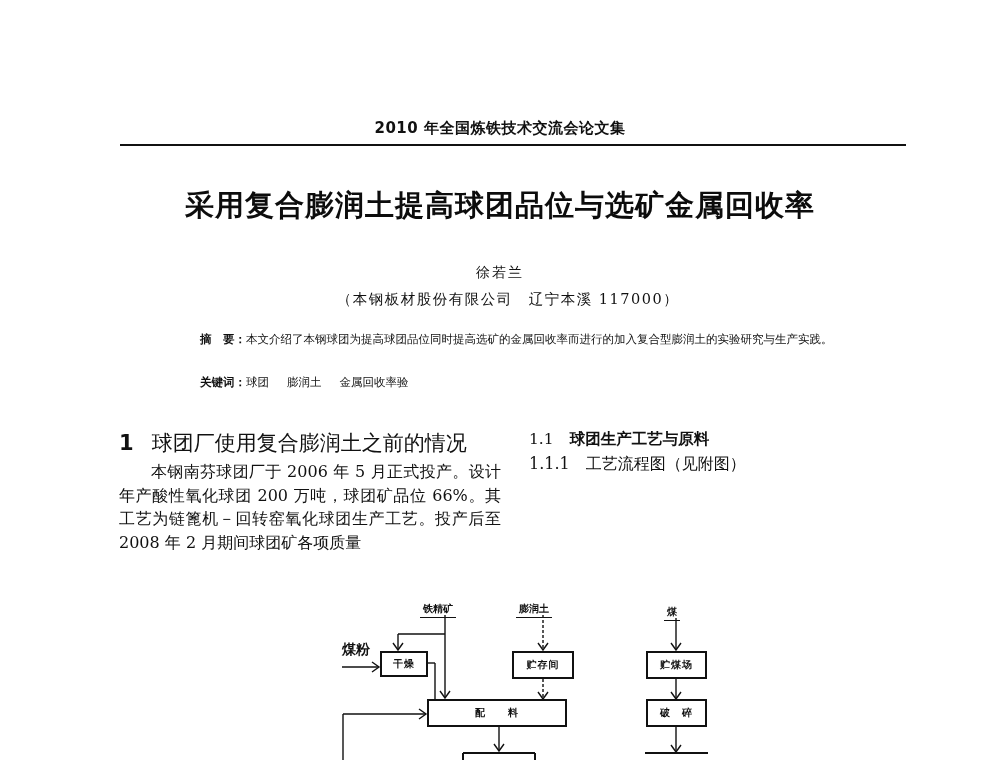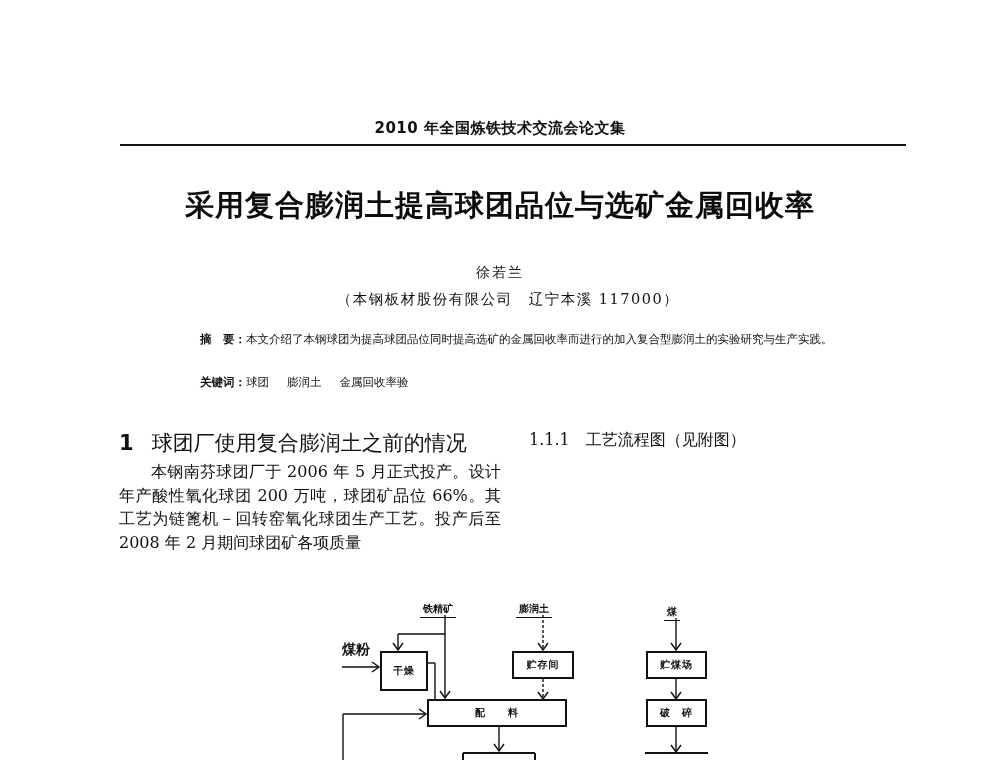--- a/index.html
+++ b/index.html
@@ -66,20 +66,23 @@
 </div>
 
 <div class="abs col col-left">
   <div class="sec-head">
     <span class="num">1</span><span>球团厂使用复合膨润土之前的情况</span>
   </div>
   <p class="para">本钢南芬球团厂于 2006 年 5 月正式投产。设计年产酸性氧化球团 200 万吨，球团矿品位 66%。其工艺为链篦机－回转窑氧化球团生产工艺。投产后至 2008 年 2 月期间球团矿各项质量</p>
 </div>
 
 <div class="abs col col-right">
+  <div class="sub-head">
+    <span class="num">1.1</span><span>球团生产工艺与原料</span>
+  </div>
   <div class="subsub">
     <span class="num">1.1.1</span><span>工艺流程图（见附图）</span>
   </div>
 </div>
 
 <div>
   <svg class="fc-lines" width="1000" height="760">
     <g stroke="#111" stroke-width="1.4" fill="none">
 
       <line x1="445" y1="615" x2="445" y2="698"></line>
@@ -122,18 +125,18 @@
       <line x1="535" y1="753" x2="535" y2="760"></line>
       <line x1="645" y1="753" x2="708" y2="753"></line>
     </g>
   </svg>
 
   <div class="fc-src" style="left:420px; top:602px;">铁精矿</div>
   <div class="fc-src" style="left:516px; top:602px;">膨润土</div>
   <div class="fc-src" style="left:664px; top:605px;">煤</div>
   <div class="fc-label" style="left:342px; top:641px;">煤粉</div>
 
-  <div class="fc-box" style="left:380px; top:651px; width:48px; height:40px;">干燥</div>
+  <div class="fc-box" style="left:380px; top:651px; width:48px; height:26px;">干燥</div>
   <div class="fc-box" style="left:512px; top:651px; width:62px; height:28px;">贮存间</div>
   <div class="fc-box" style="left:427px; top:699px; width:140px; height:28px;">配　　料</div>
   <div class="fc-box" style="left:646px; top:651px; width:61px; height:28px;">贮煤场</div>
   <div class="fc-box" style="left:646px; top:699px; width:61px; height:28px;">破　碎</div>
 </div>
 
 </body></html>

